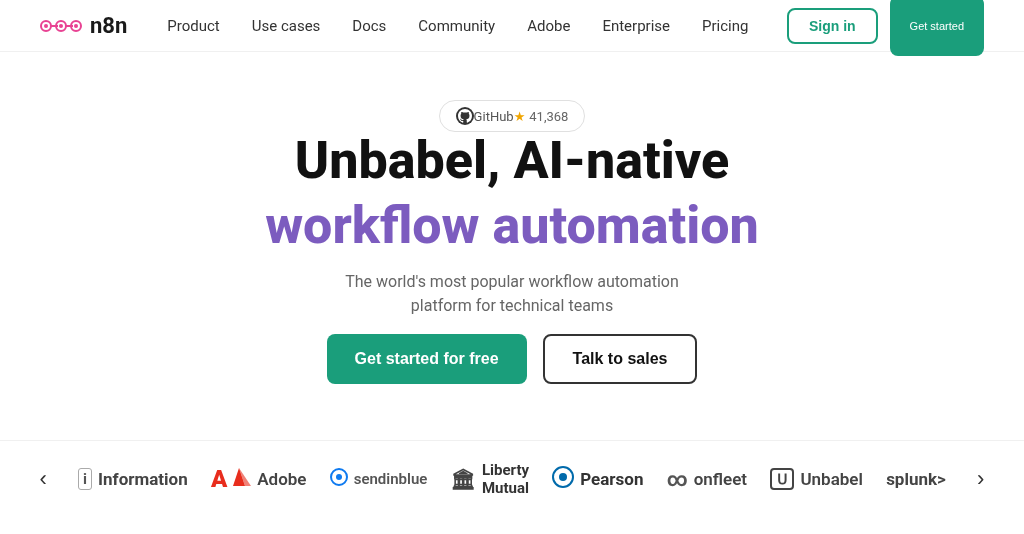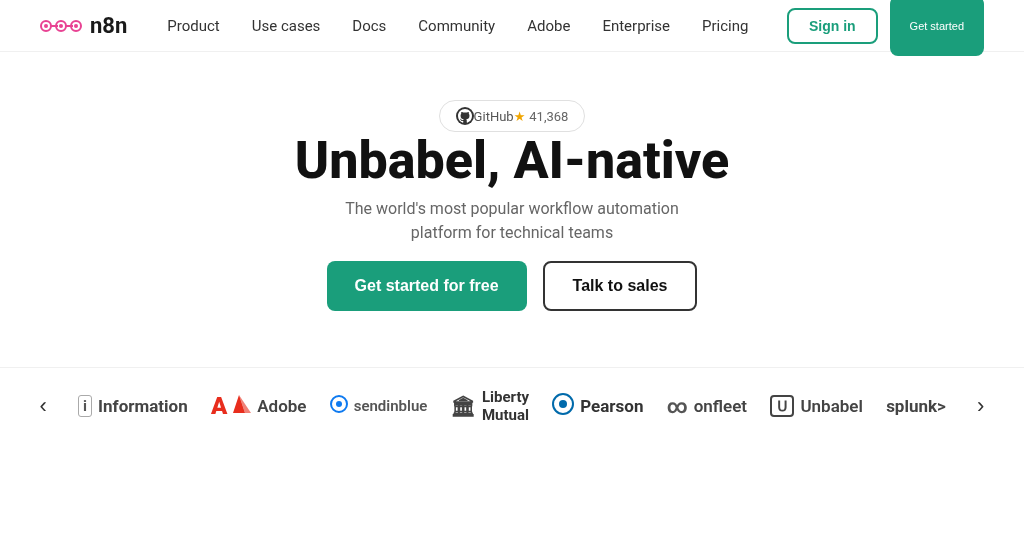--- a/index.html
+++ b/index.html
@@ -229,20 +229,21 @@
       </svg>
     </span>
     <span>GitHub</span>
     <span class="star-count">
       <span class="star-symbol">★</span>
       <span>41,368</span>
     </span>
   </div>
 
   <h1 class="hero-title">Unbabel, AI-native</h1>
+  <div class="hero-subtitle">workflow automation</div>
   <p class="hero-description">The world's most popular workflow automation platform for technical teams</p>
 
   <div class="hero-buttons">
     <button class="btn-primary">Get started for free</button>
     <button class="btn-secondary">Talk to sales</button>
   </div>
 </section>
 
 <div class="logos-strip">
   <div class="logos-inner">

